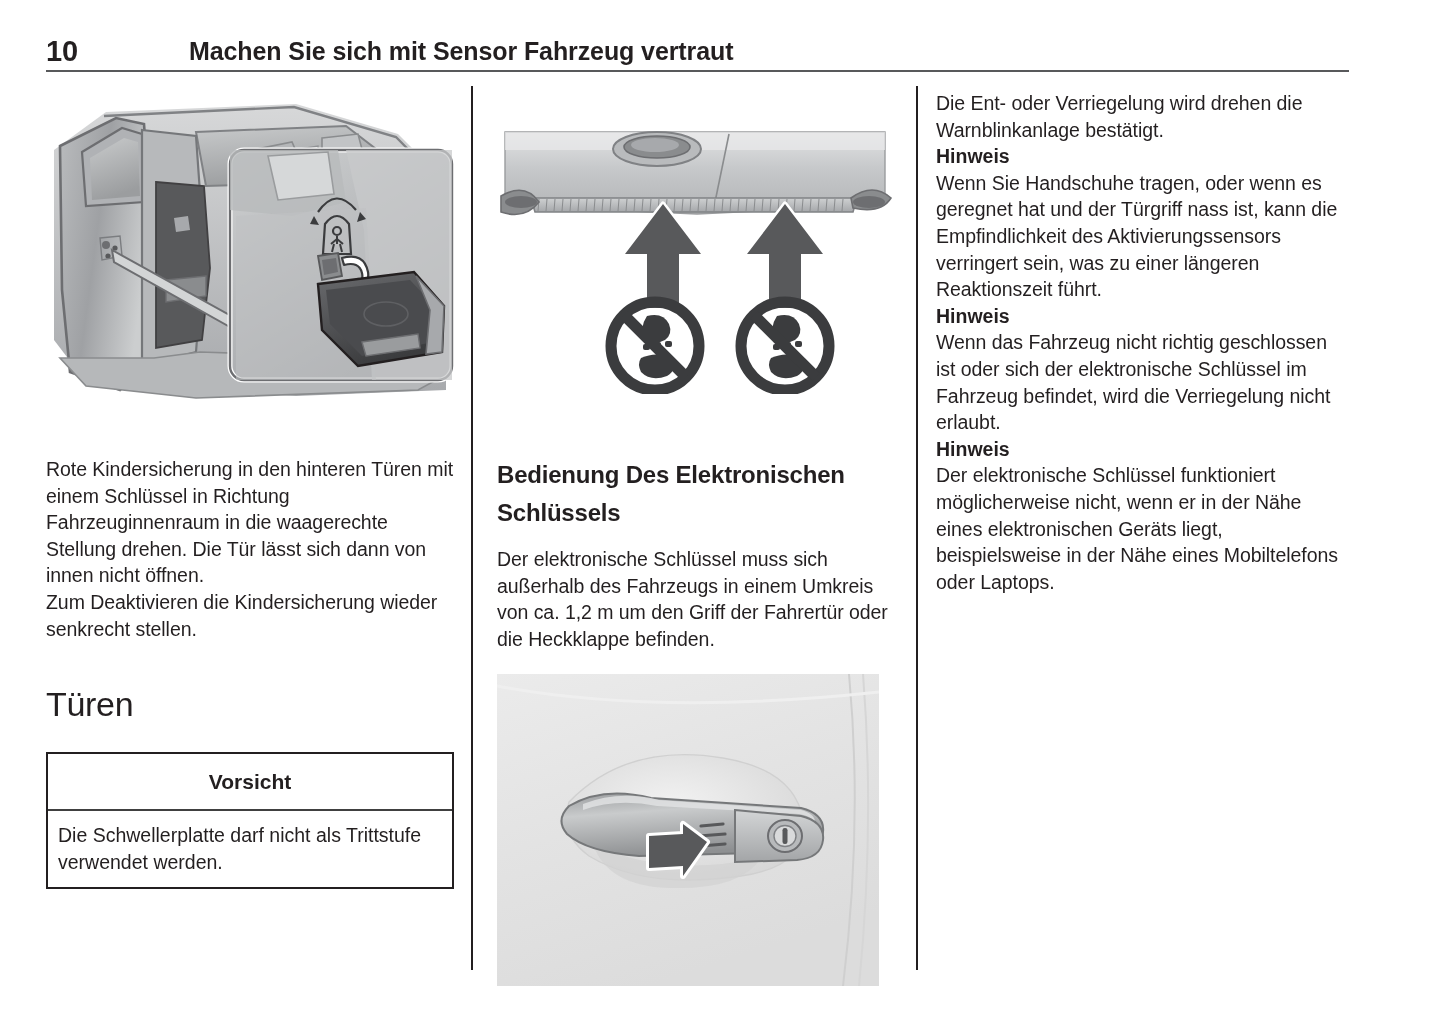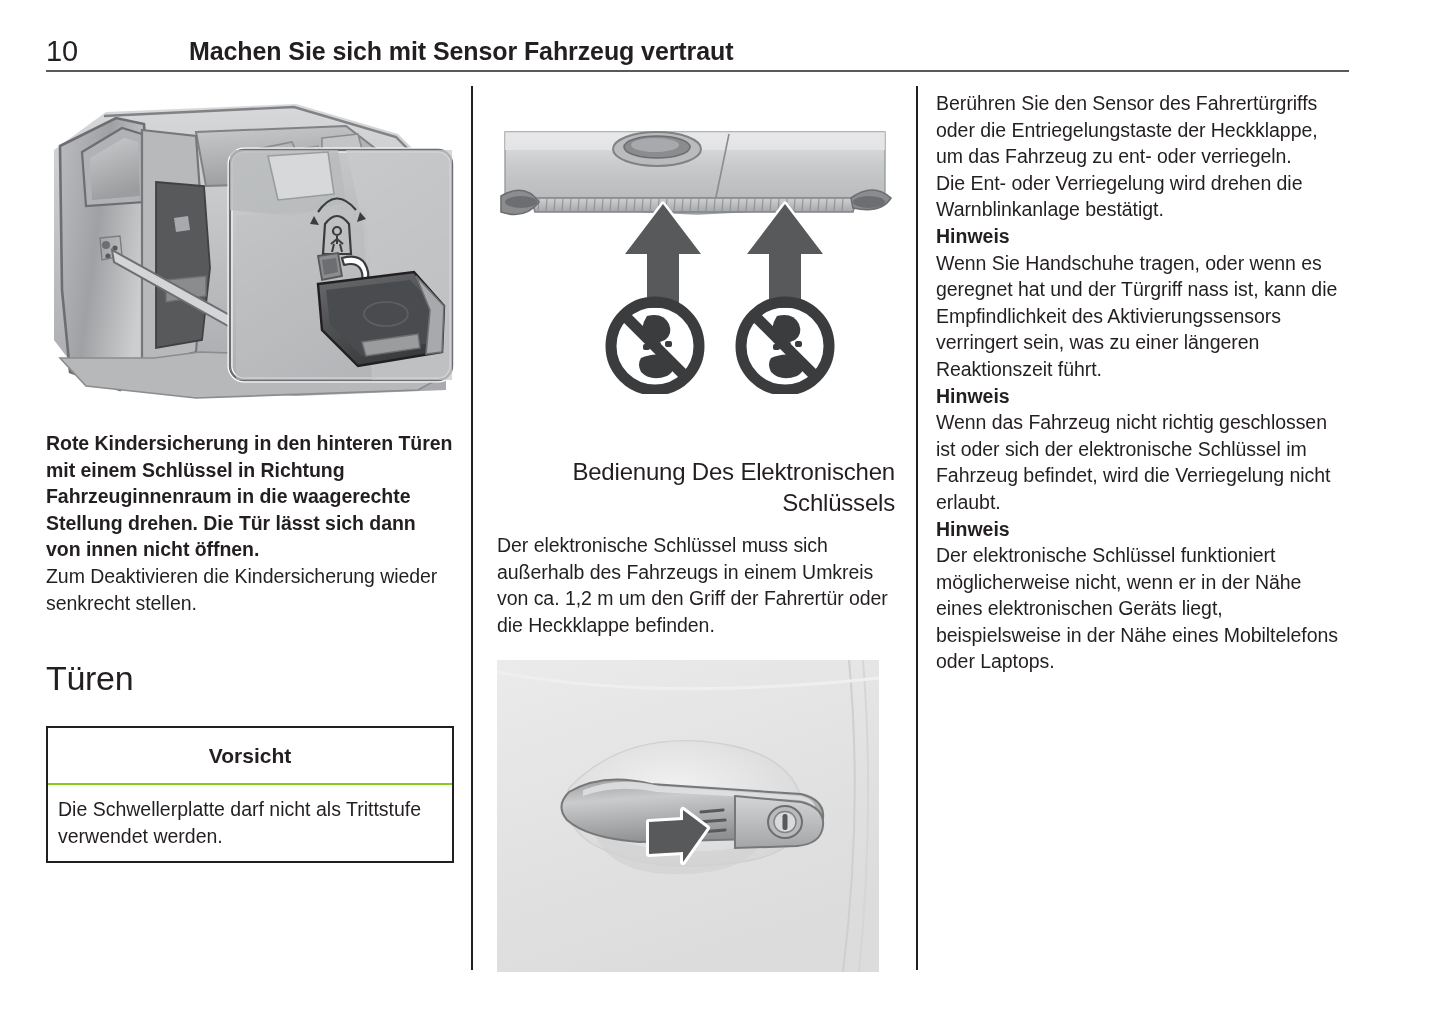--- a/index.html
+++ b/index.html
@@ -26,21 +26,21 @@
     left: 46px;
     top: 34px;
     width: 1303px;
     height: 36px;
   }
   .page-number {
     position: absolute;
     left: 0;
     top: 0;
     font-size: 29px;
-    font-weight: 400;
+    font-weight: 700;
     letter-spacing: -0.2px;
     line-height: 34px;
   }
   .header-title {
     position: absolute;
     left: 143px;
     top: 0;
     font-size: 25px;
     font-weight: 700;
     line-height: 34px;
@@ -87,40 +87,39 @@
 
   
   .section-heading {
     font-size: 34px;
     font-weight: 400;
     line-height: 40px;
     letter-spacing: -0.3px;
   }
   .sub-heading {
     font-size: 24px;
-    font-weight: 400;
-    line-height: 31px;
+    font-weight: 700;
+    line-height: 38px;
     letter-spacing: -0.2px;
     white-space: pre-line;
-    text-align: right;
   }
 
   
   .warning-box {
     border: 2px solid #231f20;
     width: 100%;
     box-sizing: border-box;
   }
   .warning-title {
     text-align: center;
     font-size: 21px;
     font-weight: 700;
     line-height: 26px;
     padding: 15px 0 14px 0;
-    border-bottom: 2px solid #84cc16;
+    border-bottom: 2px solid #404040;
   }
   .warning-body {
     font-size: 19.5px;
     line-height: 26.6px;
     padding: 11px 6px 12px 10px;
     white-space: pre-line;
   }
 
   
   .figure { position: relative; overflow: hidden; }
@@ -225,21 +224,21 @@
 
           <path d="M272 194 L368 182 L398 216 L396 262 L312 276 L276 240 Z" fill="url(#lgKey)" stroke="#231f20" stroke-width="2.4"></path>
           <path d="M280 200 L364 190 L390 218 L388 252 L316 266 L284 234 Z" fill="#4a4b4e"></path>
           <ellipse cx="340" cy="224" rx="22" ry="12" fill="none" stroke="#5f6063" stroke-width="1.6"></ellipse>
           <path d="M316 252 L372 244 L374 258 L320 266 Z" fill="#9a9c9e" stroke="#6d6e71" stroke-width="1.4"></path>
           <path d="M370 186 L398 216 L396 262 L380 264 L384 220 Z" fill="#a7a9ac" stroke="#6d6e71" stroke-width="1.6"></path>
         </g>
       </svg>
     </div>
 
-    <div class="body-text" style="margin-top:10px;font-weight:bold;">Rote Kindersicherung in den hinteren Türen mit einem Schlüssel in Richtung Fahrzeuginnenraum in die waagerechte Stellung drehen. Die Tür lässt sich dann von innen nicht öffnen.</div>
+    <div class="body-text" style="margin-top:36px;">Rote Kindersicherung in den hinteren Türen mit einem Schlüssel in Richtung Fahrzeuginnenraum in die waagerechte Stellung drehen. Die Tür lässt sich dann von innen nicht öffnen.</div>
     <div class="body-text">Zum Deaktivieren die Kindersicherung wieder senkrecht stellen.</div>
 
     <div class="section-heading" style="margin-top:42px;">Türen</div>
 
     <div class="warning-box" style="margin-top:28px;">
       <div class="warning-title">Vorsicht</div>
       <div class="warning-body">Die Schwellerplatte darf nicht als Trittstufe verwendet werden.</div>
     </div>
   </div>
 
@@ -374,21 +373,20 @@
         <g>
           <path d="M210 168 L186 150 L186 160 L152 162 L152 194 L186 192 L186 202 Z" fill="#58595b" stroke="#ffffff" stroke-width="6" stroke-linejoin="round"></path>
           <path d="M210 168 L186 150 L186 160 L152 162 L152 194 L186 192 L186 202 Z" fill="#58595b"></path>
         </g>
       </svg>
     </div>
   </div>
 
   <div class="column" id="col-right">
     <div id="right-blocks" style="margin-top:4px;">
-        <div class="body-text">Berühren Sie den Sensor des Fahrertürgriffs oder die Entriegelungstaste der Heckklappe, um das Fahrzeug zu ent- oder verriegeln.</div>
         <div class="body-text">Die Ent- oder Verriegelung wird drehen die Warnblinkanlage bestätigt.</div>
         <div class="note-label">Hinweis</div>
         <div class="body-text">Wenn Sie Handschuhe tragen, oder wenn es geregnet hat und der Türgriff nass ist, kann die Empfindlichkeit des Aktivierungssensors verringert sein, was zu einer längeren Reaktionszeit führt.</div>
         <div class="note-label">Hinweis</div>
         <div class="body-text">Wenn das Fahrzeug nicht richtig geschlossen ist oder sich der elektronische Schlüssel im Fahrzeug befindet, wird die Verriegelung nicht erlaubt.</div>
         <div class="note-label">Hinweis</div>
         <div class="body-text">Der elektronische Schlüssel funktioniert möglicherweise nicht, wenn er in der Nähe eines elektronischen Geräts liegt, beispielsweise in der Nähe eines Mobiltelefons oder Laptops.</div>
       </div>
   </div>
 

